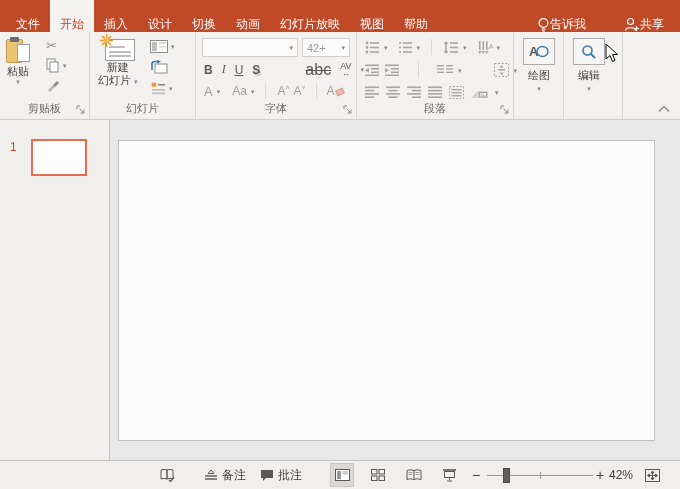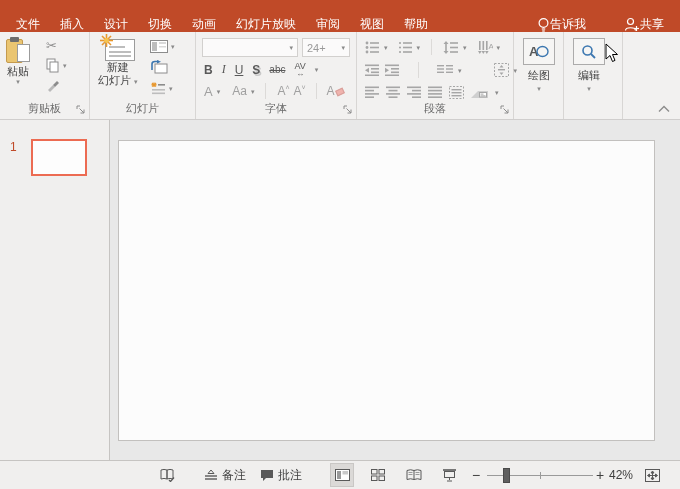--- a/index.html
+++ b/index.html
@@ -80,26 +80,26 @@
   
   .cursor { position:absolute; left:605px; top:43px; z-index:99; }
 </style>
 </head>
 <body>
 
 <div class="app">
 
   <div class="menubar">
     <div class="mitem first">文件</div>
+    <div class="mitem active">开始</div>
     <div class="mitem">插入</div>
     <div class="mitem">设计</div>
     <div class="mitem">切换</div>
     <div class="mitem">动画</div>
     <div class="mitem">幻灯片放映</div>
-    <div class="mitem">审阅</div>
     <div class="mitem">视图</div>
     <div class="mitem">帮助</div>
     <div class="mb-right">
       <div class="mb-group">
         <span>
           <svg class="mi" width="13" height="16" viewBox="0 0 13 16">
               <circle cx="6.5" cy="6" r="4.4" fill="none" stroke="#fff" stroke-width="1.2"></circle>
               <line x1="4.8" y1="12" x2="8.2" y2="12" stroke="#fff" stroke-width="1.2"></line>
               <line x1="5.2" y1="14" x2="7.8" y2="14" stroke="#fff" stroke-width="1.2"></line>
             </svg>
@@ -224,29 +224,29 @@
       </div>
       <div class="glabel">幻灯片</div>
     </div>
 
     <div class="rgroup" style="left:196px;width:161px;">
       <div class="combo" style="left:6px;width:96px;">
         <span class="cval"></span>
         <span class="caret">▾</span>
       </div>
       <div class="combo" style="left:106px;width:48px;">
-        <span class="cval">24+</span>
+        <span class="cval">42+</span>
         <span class="caret">▾</span>
       </div>
       <div class="fontrow" style="left:8px;top:29px;gap:9px;height:17px;">
         <span class="glyph" style="font-weight:bold;">B</span>
         <span class="glyph" style="font-style:italic;font-family:'Liberation Serif',serif;">I</span>
         <span class="glyph" style="text-decoration:underline;">U</span>
         <span class="glyph" style="font-weight:bold;text-shadow:1.5px 1.5px 0 #c9c9c9;">S</span>
-        <span class="glyph" style="font-size:10px;text-decoration:line-through;">abc</span>
+        <span class="glyph" style="font-size:16px;text-decoration:line-through;margin-left:36px;">abc</span>
         <span style="display:flex;flex-direction:column;align-items:center;line-height:7px;">
           <span class="glyph" style="font-size:9px;">AV</span>
           <span class="glyph" style="font-size:8px;">↔</span>
         </span>
         <span class="caret">▾</span>
       </div>
       <div class="fontrow" style="left:8px;top:50px;gap:4px;height:18px;">
         <span class="glyph dis" style="font-size:13px;">A</span>
         <span class="caret">▾</span>
         <span style="width:4px"></span>

